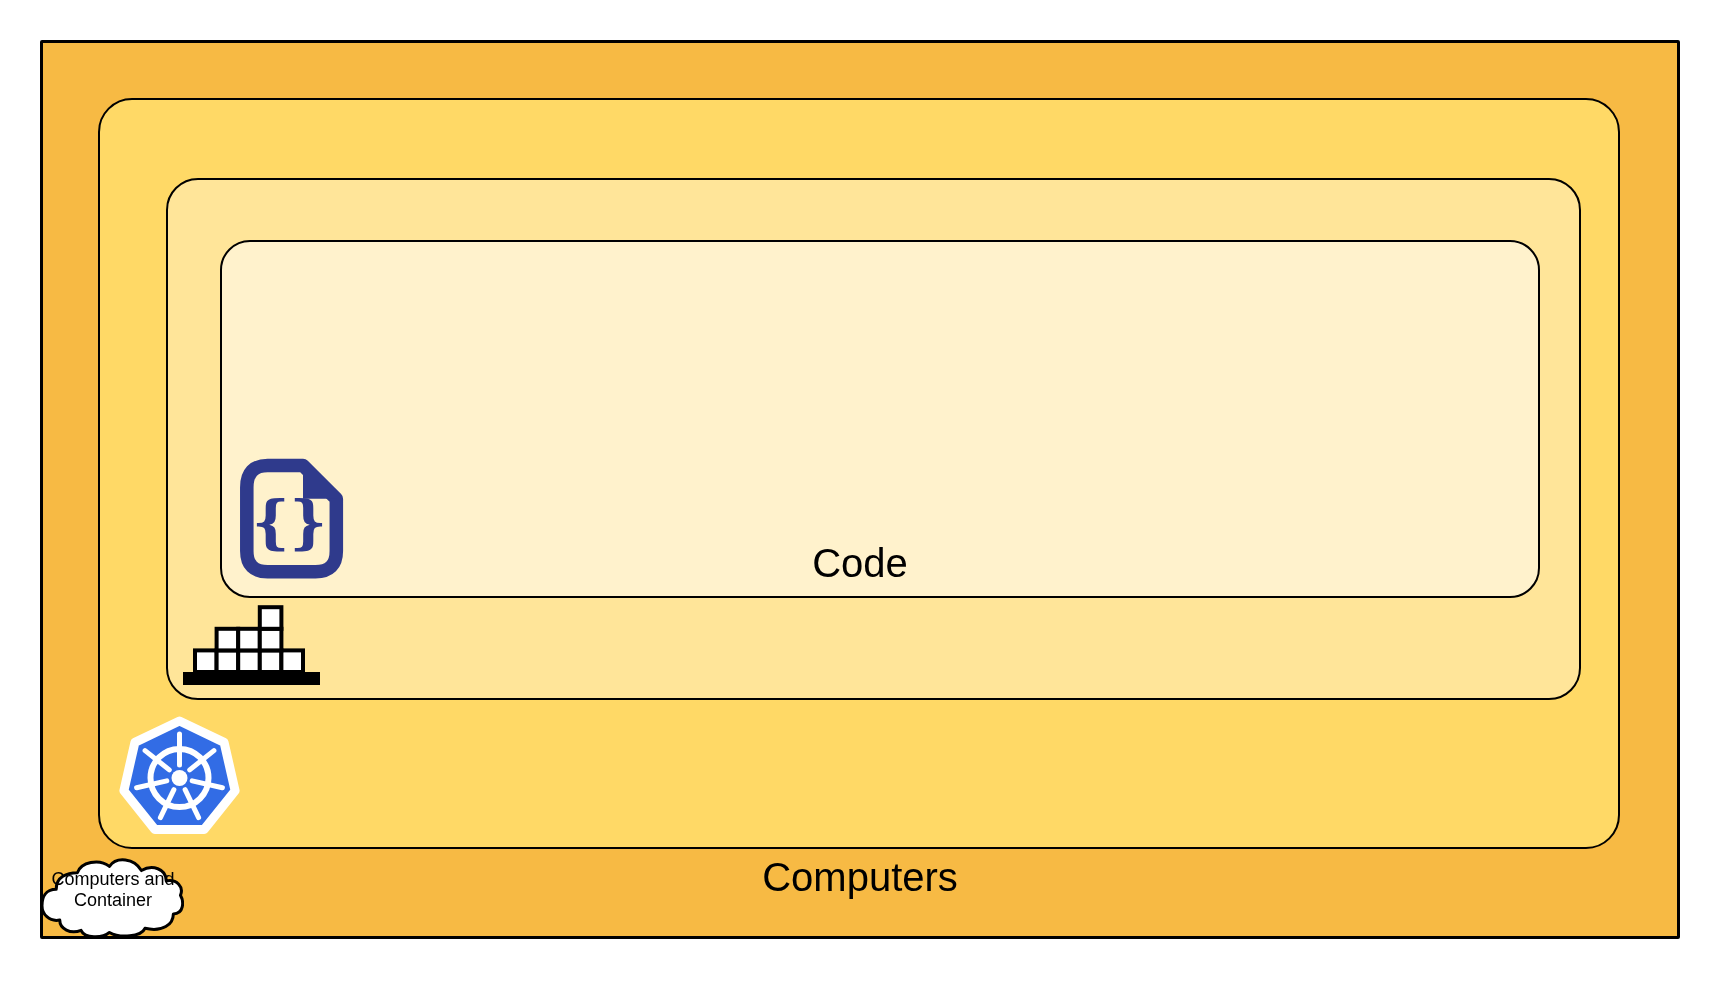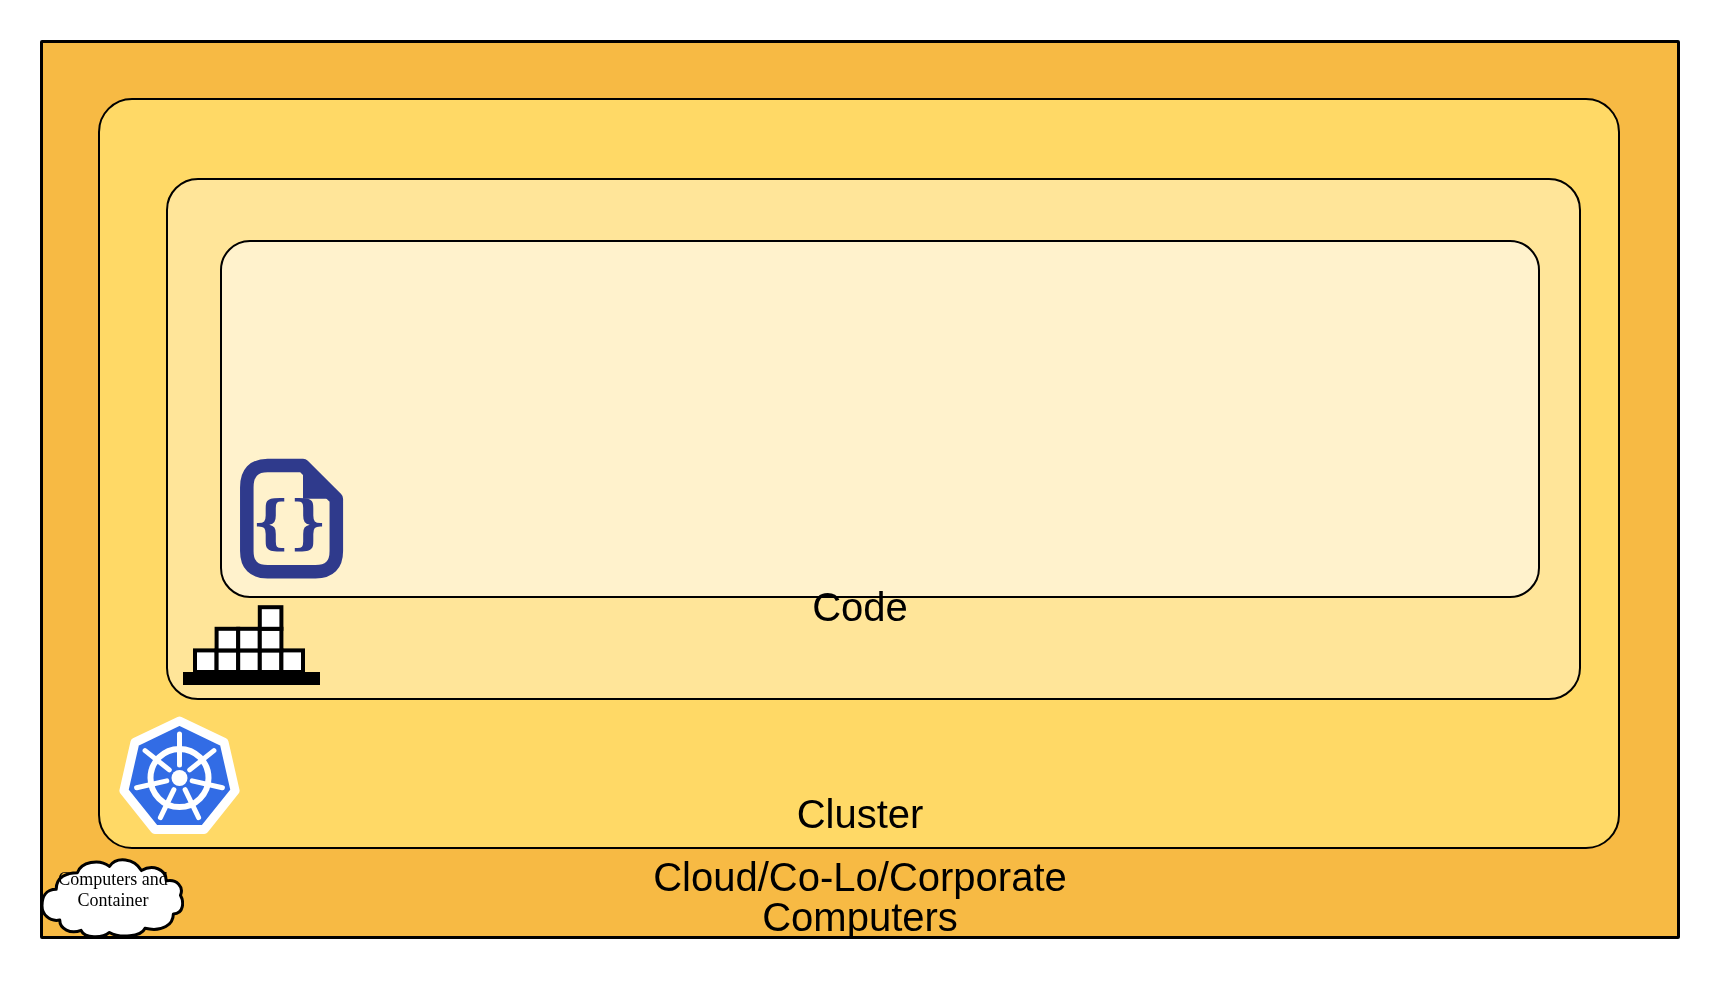--- a/index.html
+++ b/index.html
@@ -41,21 +41,21 @@
 
   .layer-label {
     position: absolute;
     left: 40px; width: 1640px;
     text-align: center;
     font-size: 40px;
     line-height: 44px;
     color: var(--label-text, #000);
     white-space: nowrap;
   }
-  #code-label      { top: 541px; margin-top: 44px; }
+  #code-label      { top: 541px; }
   #container-label { top: 637px; }
   #cluster-label   { top: 792px; }
   #datacenter-label { top: 857px; line-height: 40px; }
 
   .icon-abs { position: absolute; }
   #code-icon      { left: 230px; top: 452px; }
   #container-icon { left: 183px; top: 605px; }
   #k8s-icon       { left: 117px; top: 713px; }
   #cloud-shape    { left: 42px;  top: 852px; }
 
@@ -75,21 +75,20 @@
   .k8s-hub   { fill: var(--icon-white, #fff); }
 
   
   .cloud-path { fill: var(--icon-white, #fff); stroke: var(--border-color, #000); stroke-width: 3; vector-effect: non-scaling-stroke; stroke-linejoin: round; }
   #cloud-text {
     position: absolute;
     left: 42px; top: 869px; width: 142px;
     text-align: center;
     font-size: 18px; line-height: 21px;
     color: var(--label-text, #000);
-    font-family: Liberation Serif, serif;
   }
 </style>
 </head>
 <body>
 
 <div id="canvas">
 
   <div class="box" id="datacenter-box"></div>
   <div class="box" id="cluster-box"></div>
   <div class="box" id="container-box"></div>
@@ -129,19 +128,17 @@
 
   <svg id="cloud-shape" class="icon-abs" width="142" height="88" viewBox="0 0 100 64" preserveAspectRatio="none" aria-hidden="true">
     <path class="cloud-path" d="M25 15 C17.5 15 10 18 10 27 C2.5 27 0 33 0 39 C0 45 5 51 12.5 49.5 C12.5 56 20 60 27.5 57 C30 63 42.5 63 47.5 58.5 C55 63 70 61.5 72.5 55.5 C85 58.5 92.5 52.5 92.5 45 C100 45 100 36 97.5 31.5 C100 25.5 95 19.5 87.5 21 C87.5 12 77.5 9 70 13.5 C65 4.5 52.5 3 47.5 10.5 C40 4.5 27.5 7.5 25 15 Z"></path>
   </svg>
   <div id="cloud-text">
     <div>Computers and</div>
     <div>Container</div>
   </div>
 
   <div class="layer-label" id="code-label">Code</div>
-  <div class="layer-label" id="cluster-label">Cluster</div>
   <div class="layer-label" id="datacenter-label">
-    <div>Cloud/Co-Lo/Corporate</div>
     <div>Computers</div>
   </div>
 
 </div>
 
 </body></html>

